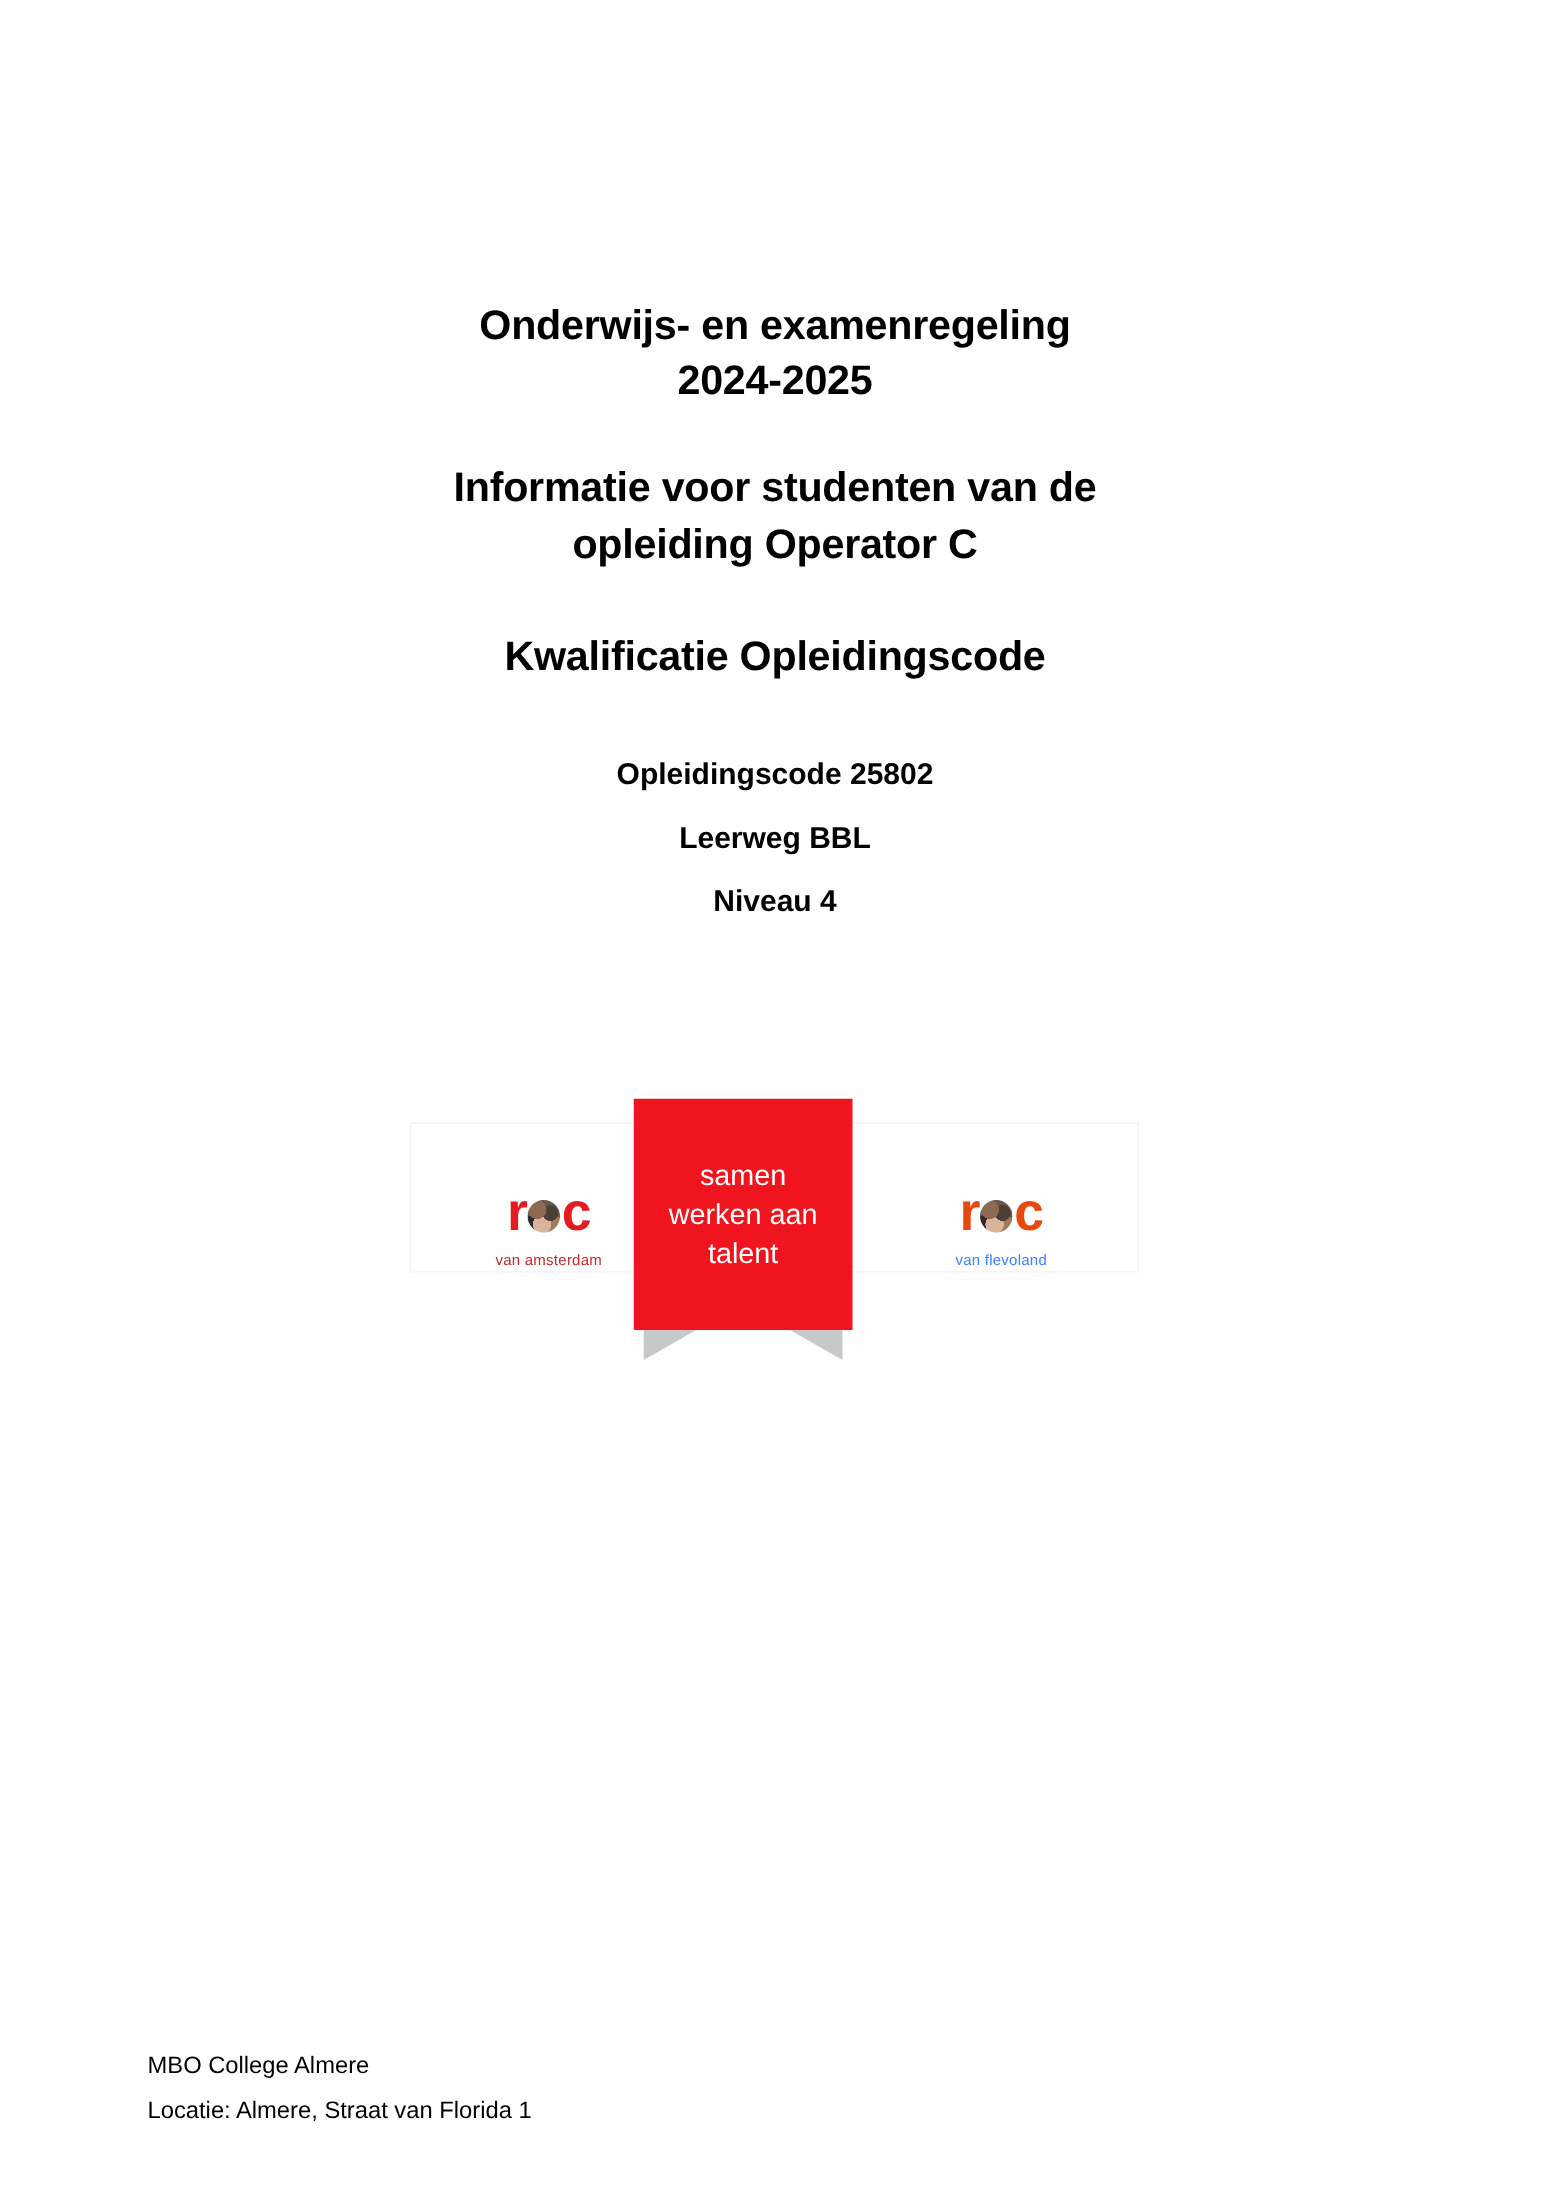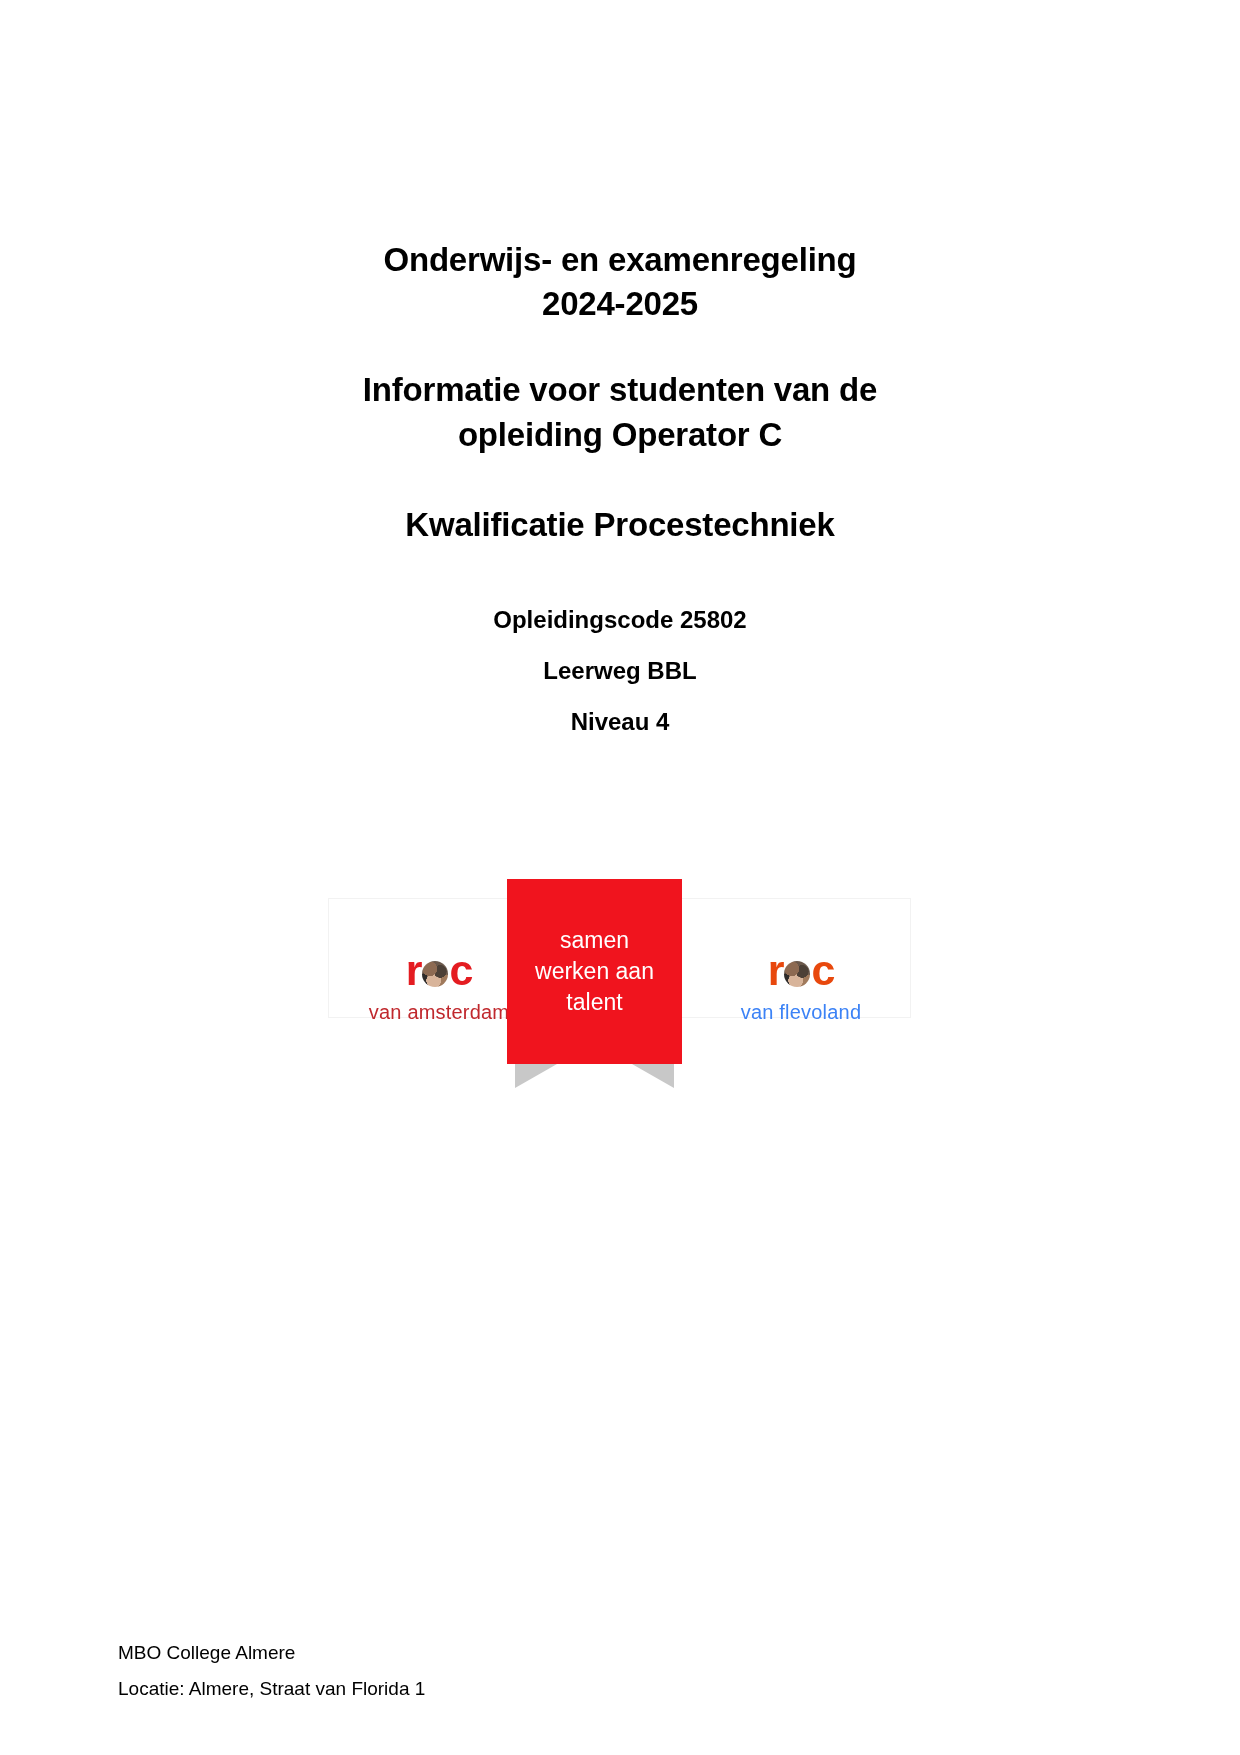--- a/index.html
+++ b/index.html
@@ -98,21 +98,21 @@
       radial-gradient(circle at 30% 30%, #8d6a52 0 28%, transparent 29%),
       radial-gradient(circle at 70% 40%, #4c4037 0 26%, transparent 27%),
       radial-gradient(circle at 45% 75%, #d8b49a 0 30%, transparent 31%),
       radial-gradient(circle at 20% 70%, #2e2b2a 0 24%, transparent 25%),
       radial-gradient(circle at 80% 78%, #a07a5c 0 26%, transparent 27%),
       #6a584b;
     vertical-align: -2px;
     margin: 0 1px;
   }
   .roc-sub {
-    font-size: 20px;
+    font-size: 12px;
     margin-top: 4px;
     letter-spacing: 0.2px;
   }
   .roc-left .roc-sub { color: #c0282d; }
   .roc-right .roc-sub { color: #3b82f6; }
 
   .speech {
     position: absolute;
     left: 178px;
     top: -20px;
@@ -178,21 +178,21 @@
 
     <div class="spacer-sm"></div>
 
     <div class="title-wrap">
       <div class="title-line">Informatie voor studenten van de</div>
       <div class="title-line">opleiding Operator C</div>
     </div>
 
     <div class="spacer-md"></div>
 
-    <div class="title-line">Kwalificatie Procestechniek</div>
+    <div class="title-line">Kwalificatie Opleidingscode</div>
 
     <div class="spacer-lg"></div>
 
     <div class="sub-line">Opleidingscode 25802</div>
     <div style="height:16px"></div>
     <div class="sub-line">Leerweg BBL</div>
     <div style="height:16px"></div>
     <div class="sub-line">Niveau 4</div>
   </div>
 

